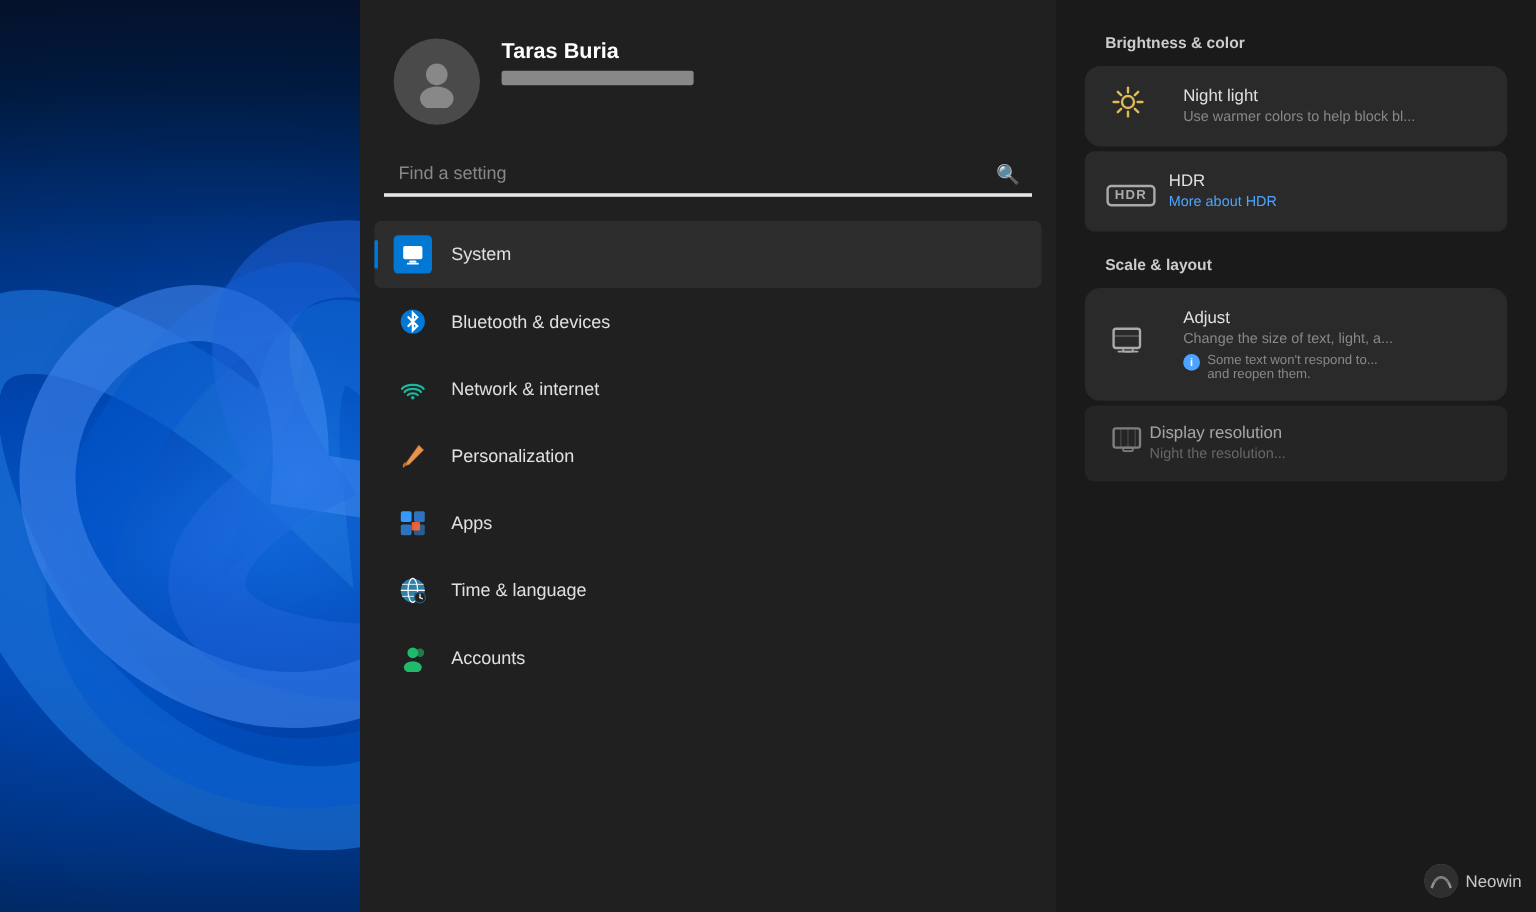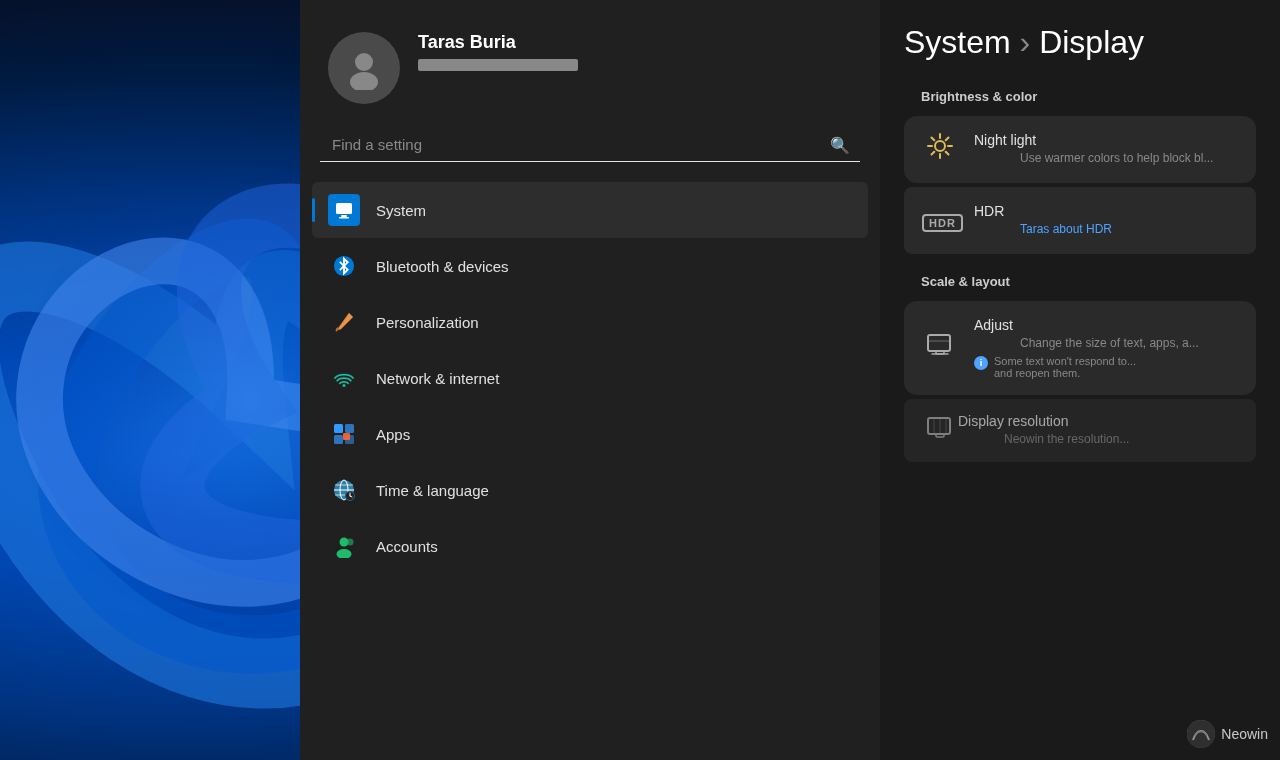--- a/index.html
+++ b/index.html
@@ -93,21 +93,21 @@
     
     .search-bar {
       margin: 0 20px 20px 20px;
       position: relative;
     }
 
     .search-input {
       width: 100%;
       background: transparent;
       border: none;
-      border-bottom: 1px solid #e5e5e5;
+      border-bottom: 3px solid #e5e5e5;
       color: #ccc;
       font-size: 15px;
       padding: 8px 36px 8px 12px;
       outline: none;
     }
 
     .search-input::placeholder {
       color: #888;
     }
 
@@ -209,21 +209,21 @@
       padding-left: 17px;
     }
 
     .setting-card {
       background: #2a2a2a;
       border-radius: 13px;
       margin-bottom: 4px;
       padding: 16px 18px;
       display: flex;
       align-items: center;
-      gap: 16px;
+      gap: 28px;
       cursor: pointer;
     }
 
     .setting-card-icon {
       font-size: 22px;
       width: 36px;
       text-align: center;
       flex-shrink: 0;
     }
 
@@ -235,21 +235,20 @@
       font-size: 14px;
       color: #e0e0e0;
       font-weight: 500;
     }
 
     .setting-card-subtitle {
       font-size: 12px;
       color: #888;
       margin-top: 2px;
       line-height: 1.4;
-      margin-left: 46px;
     }
 
     .setting-card-subtitle.link {
       color: #4da3ff;
     }
 
     .scale-layout-section {
       margin-top: 20px;
     }
 
@@ -395,38 +394,38 @@
         <svg width="22" height="22" viewBox="0 0 24 24">
           <circle cx="12" cy="12" r="11" fill="#0078d4"></circle>
           <path d="M8 8l8 8-4 4V4l4 4-8 8" stroke="white" stroke-width="2" fill="none" stroke-linecap="round"></path>
         </svg>
       </div>
       <span class="nav-label">Bluetooth &amp; devices</span>
     </div>
 
     <div class="nav-item">
       <div class="nav-icon">
-        <svg width="24" height="24" viewBox="0 0 24 24">
-          <path d="M17 3l4 4-12 12-3 1 1-3L17 3z" fill="#e8944a" stroke="#c07030" stroke-width="0.5"></path>
-          <path d="M6 17 C4 18 3 20 4 22 C5 21 7 20 6 17z" fill="#c07030"></path>
-        </svg>
-      </div>
-      <span class="nav-label">Personalization</span>
-    </div>
-
-    <div class="nav-item">
-      <div class="nav-icon">
         <svg width="24" height="22" viewBox="0 0 32 24">
           <path d="M4 12 C8 6 24 6 28 12" stroke="#1bb7a0" stroke-width="2.5" fill="none" stroke-linecap="round"></path>
           <path d="M7 15.5 C10 11 22 11 25 15.5" stroke="#1bb7a0" stroke-width="2.5" fill="none" stroke-linecap="round"></path>
           <path d="M10.5 19 C12.5 16.5 19.5 16.5 21.5 19" stroke="#1bb7a0" stroke-width="2.5" fill="none" stroke-linecap="round"></path>
           <circle cx="16" cy="22" r="2" fill="#1bb7a0"></circle>
         </svg>
       </div>
       <span class="nav-label">Network &amp; internet</span>
+    </div>
+
+    <div class="nav-item">
+      <div class="nav-icon">
+        <svg width="24" height="24" viewBox="0 0 24 24">
+          <path d="M17 3l4 4-12 12-3 1 1-3L17 3z" fill="#e8944a" stroke="#c07030" stroke-width="0.5"></path>
+          <path d="M6 17 C4 18 3 20 4 22 C5 21 7 20 6 17z" fill="#c07030"></path>
+        </svg>
+      </div>
+      <span class="nav-label">Personalization</span>
     </div>
 
     <div class="nav-item">
       <div class="nav-icon">
         <svg width="24" height="24" viewBox="0 0 24 24">
           <rect x="2" y="2" width="9" height="9" rx="1.5" fill="#3399ff"></rect>
           <rect x="13" y="2" width="9" height="9" rx="1.5" fill="#3399ff" opacity="0.7"></rect>
           <rect x="2" y="13" width="9" height="9" rx="1.5" fill="#3399ff" opacity="0.7"></rect>
           <rect x="13" y="13" width="9" height="9" rx="1.5" fill="#3399ff" opacity="0.5"></rect>
 
@@ -463,25 +462,20 @@
         </svg>
       </div>
       <span class="nav-label">Accounts</span>
     </div>
 
   </div>
 </div>
 
 <div class="right-panel">
 
-  <div class="page-title">
-    <span>System</span>
-    <span class="arrow"> › </span>
-    <strong>Display</strong>
-  </div>
 
   <div class="section-header">Brightness &amp; color</div>
 
   <div class="setting-card">
     <div class="setting-card-icon">
       <svg width="28" height="28" viewBox="0 0 28 28">
         <circle cx="14" cy="14" r="5" fill="none" stroke="#ddbb55" stroke-width="2"></circle>
         <line x1="14" y1="2" x2="14" y2="6" stroke="#ddbb55" stroke-width="2" stroke-linecap="round"></line>
         <line x1="14" y1="22" x2="14" y2="26" stroke="#ddbb55" stroke-width="2" stroke-linecap="round"></line>
         <line x1="2" y1="14" x2="6" y2="14" stroke="#ddbb55" stroke-width="2" stroke-linecap="round"></line>
@@ -497,39 +491,39 @@
       <div class="setting-card-subtitle">Use warmer colors to help block bl...</div>
     </div>
   </div>
 
   <div class="setting-card-hdr" style="cursor:pointer;">
     <div class="setting-card-icon">
       <span class="hdr-badge">HDR</span>
     </div>
     <div class="setting-card-text">
       <div class="setting-card-title">HDR</div>
-      <div class="setting-card-subtitle link">Taras about HDR</div>
+      <div class="setting-card-subtitle link">More about HDR</div>
     </div>
   </div>
 
   <div class="scale-layout-section">
     <div class="section-header">Scale &amp; layout</div>
 
     <div class="setting-card">
       <div class="setting-card-icon">
         <svg width="28" height="28" viewBox="0 0 28 28">
           <rect x="2" y="4" width="22" height="16" rx="2" stroke="#aaa" stroke-width="2" fill="none"></rect>
           <line x1="2" y1="10" x2="24" y2="10" stroke="#aaa" stroke-width="1" opacity="0.5"></line>
           <rect x="10" y="20" width="8" height="3" rx="1" stroke="#aaa" stroke-width="1.5" fill="none"></rect>
           <line x1="6" y1="23" x2="22" y2="23" stroke="#aaa" stroke-width="1.5" stroke-linecap="round"></line>
         </svg>
       </div>
       <div class="setting-card-text">
         <div class="setting-card-title">Adjust</div>
-        <div class="setting-card-subtitle">Change the size of text, apps, a...</div>
+        <div class="setting-card-subtitle">Change the size of text, light, a...</div>
         <div class="info-row">
           <div class="info-dot">i</div>
           <div style="font-size:11px;color:#888;">
             <span>Some text won't respond to...</span><br>
             <span>and reopen them.</span>
           </div>
         </div>
       </div>
     </div>
 
@@ -538,21 +532,21 @@
         <svg width="28" height="28" viewBox="0 0 28 28">
           <rect x="2" y="4" width="22" height="16" rx="2" stroke="#aaa" stroke-width="2" fill="none"></rect>
           <line x1="8" y1="4" x2="8" y2="20" stroke="#aaa" stroke-width="1" opacity="0.4"></line>
           <line x1="14" y1="4" x2="14" y2="20" stroke="#aaa" stroke-width="1" opacity="0.4"></line>
           <line x1="20" y1="4" x2="20" y2="20" stroke="#aaa" stroke-width="1" opacity="0.4"></line>
           <rect x="10" y="20" width="8" height="3" rx="1" stroke="#aaa" stroke-width="1.5" fill="none"></rect>
         </svg>
       </div>
       <div class="setting-card-text">
         <div class="setting-card-title">Display resolution</div>
-        <div class="setting-card-subtitle">Neowin the resolution...</div>
+        <div class="setting-card-subtitle">Night the resolution...</div>
       </div>
     </div>
 
   </div>
 </div>
 
 <div class="neowin-badge">
   <div class="neowin-logo">
     <svg width="28" height="28" viewBox="0 0 28 28">
       <circle cx="14" cy="14" r="14" fill="#333"></circle>

